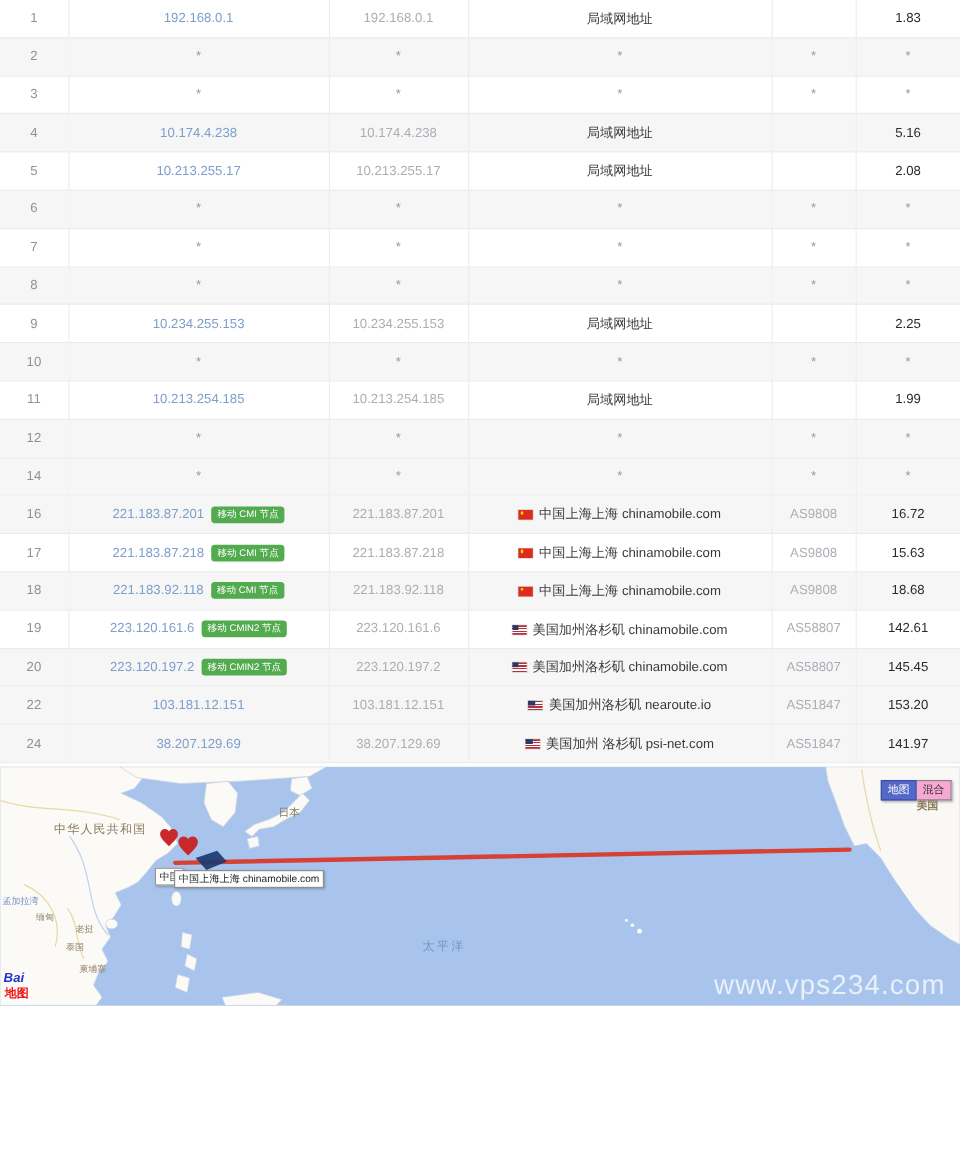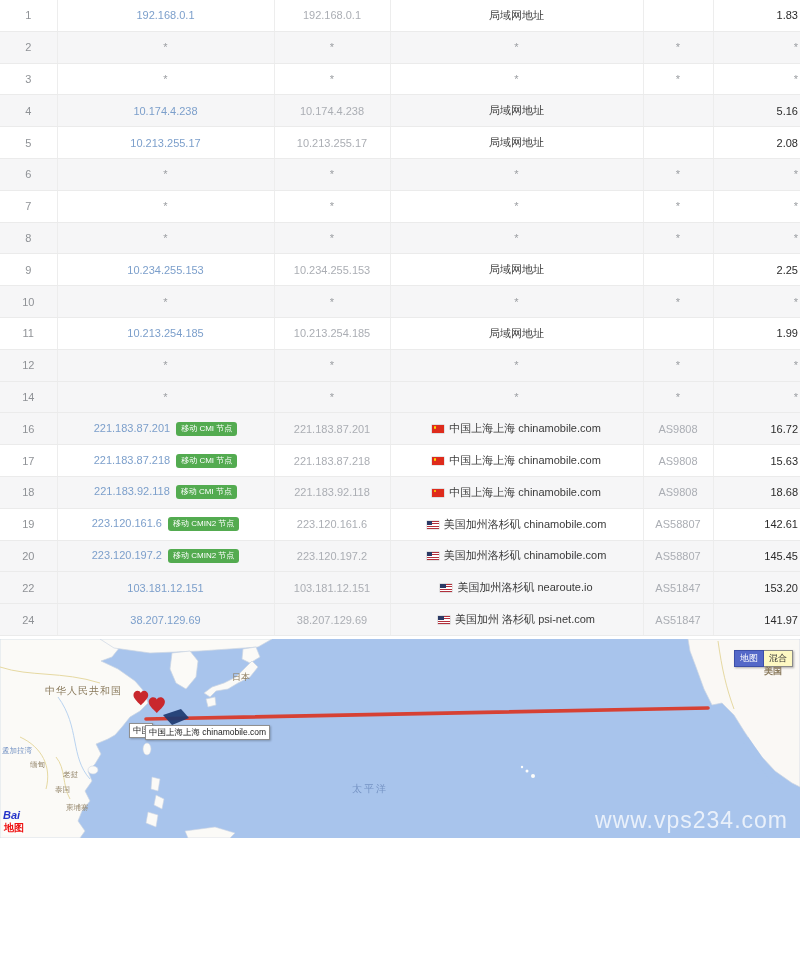--- a/index.html
+++ b/index.html
@@ -3,21 +3,21 @@
 <meta charset="utf-8">
 <style>
   html,body{margin:0;padding:0;}
   body{width:800px;height:967px;background:#fff;font-family:"Liberation Sans","DejaVu Sans",sans-serif;overflow:hidden;}
 
   
   table.trace{border-collapse:collapse;table-layout:fixed;width:800px;}
   table.trace td{border-bottom:1px solid #ebebeb;border-right:1px solid #ededed;
     height:30.8px;text-align:center;vertical-align:middle;font-size:11px;
     white-space:nowrap;overflow:hidden;padding:0 2px;}
-  table.trace td:last-child{border-right:none;text-align:right;}
+  table.trace td:last-child{border-right:none;}
   tr.even{background:#f6f6f7;}
   .hop{color:#8f9296;font-size:10.5px;}
   .ip-link{color:#7c9fcb;text-decoration:none;cursor:pointer;}
   .ip2{color:#abaeb4;font-size:10.5px;}
   .loc{color:#3a3a3a;}
   .asn{color:#abaeb4;font-size:10.5px;}
   .lat{color:#2b2b2b;}
   .star{color:#9a9da1;}
   .badge{display:inline-block;background:#53ab50;color:#fff;font-size:8px;line-height:1;
     padding:3px 5px;border-radius:3px;margin-left:6px;vertical-align:1px;letter-spacing:0;}
@@ -39,21 +39,21 @@
   .sea-lg{font-size:10px;color:#7593c4;letter-spacing:2px;}
   .sea-xs{font-size:7.5px;color:#7593c4;}
   .tooltip{position:absolute;background:#fff;border:1px solid #8f8f8f;color:#222;
     font-size:8.5px;line-height:11px;padding:1px 3px;white-space:nowrap;
     box-shadow:1px 1px 2px rgba(0,0,0,.25);}
   .tooltip.back{width:16px;overflow:hidden;}
   .map-type{position:absolute;top:11px;right:7px;font-size:9px;line-height:1;
     box-shadow:1px 1px 2px rgba(0,0,0,.3);}
   .map-type span{display:inline-block;padding:3px 5px;cursor:pointer;}
   .mt-map{background:#5468c8;color:#fff;border:1px solid #3c4fa8;}
-  .mt-hybrid{background:#fef9c3;color:#333;border:1px solid #8a8a8a;border-left:none;}
+  .mt-hybrid{background:#f9a8d4;color:#333;border:1px solid #8a8a8a;border-left:none;}
   .baidu-logo{position:absolute;left:3px;top:170px;display:flex;align-items:flex-start;height:14px;flex-direction:column;}
   .baidu-logo .bai{color:#2534c9;font-weight:bold;font-size:11px;font-style:italic;}
   .baidu-logo .ditu{color:#e11;font-weight:bold;font-size:10px;background:rgba(255,255,255,.55);padding:0 1px;}
   .watermark{position:absolute;right:12px;bottom:4px;font-size:23px;color:rgba(255,255,255,.75);
     letter-spacing:1px;pointer-events:none;}
 </style>
 </head>
 <body>
 
 <table class="trace">

